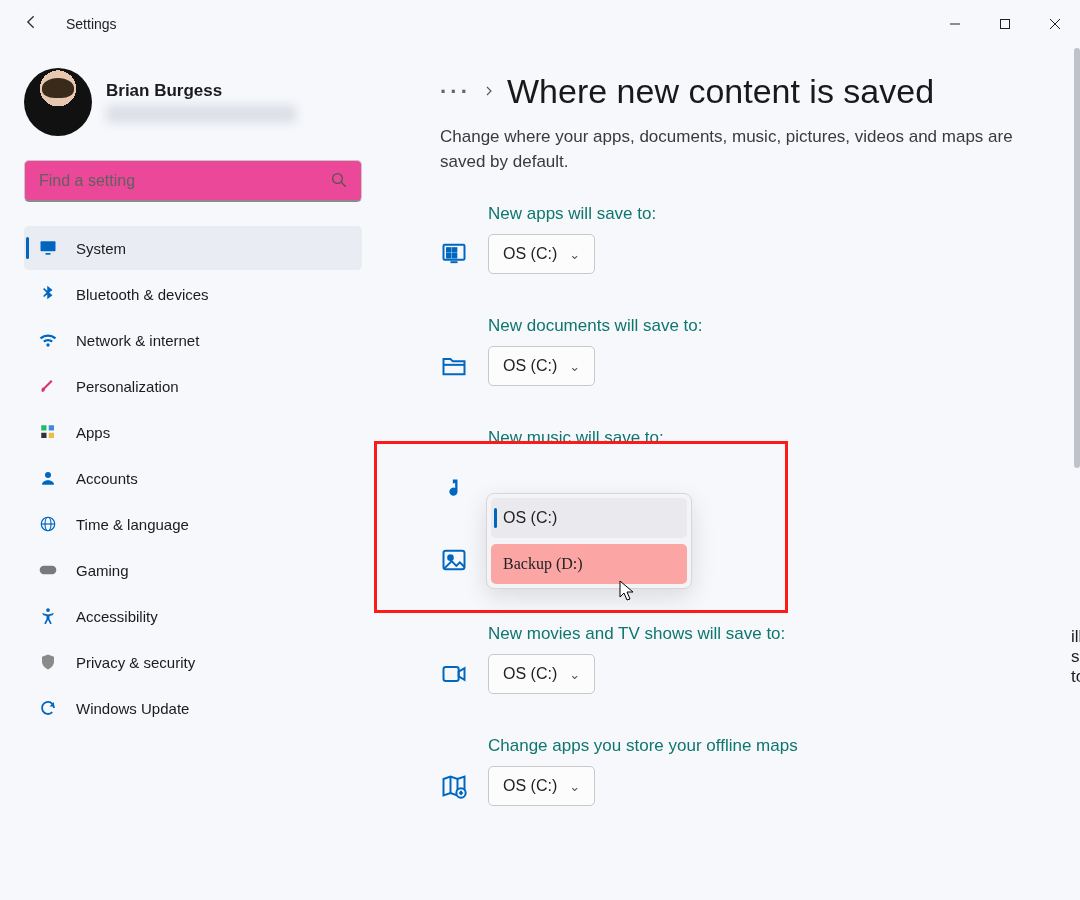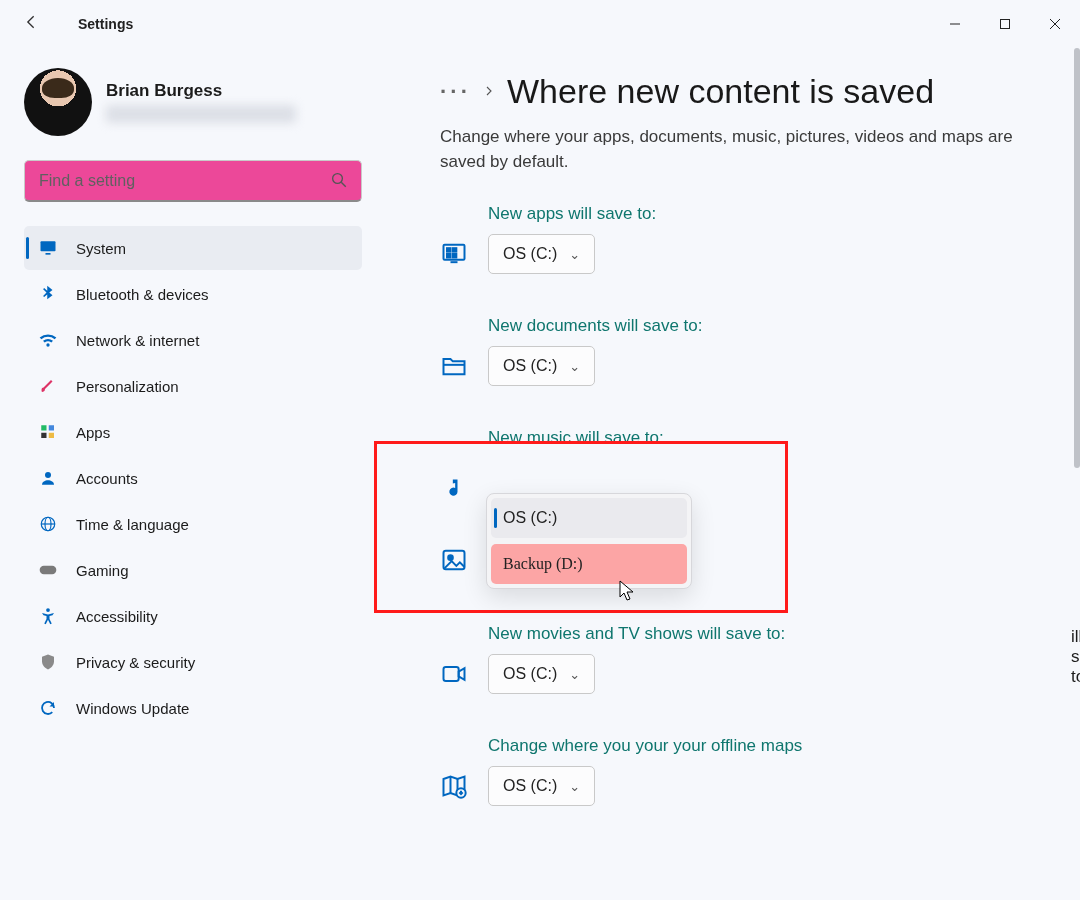--- a/index.html
+++ b/index.html
@@ -13,21 +13,21 @@
     border-radius: 10px;
   }
   .window-frame { position: relative; width: 100%; height: 100%; }
   .titlebar {
     display: flex;
     align-items: center;
     justify-content: space-between;
     height: 48px;
     padding: 0 0 0 18px;
   }
-  .titlebar-left { display: flex; align-items: center; gap: 32px; font-weight: bold; }
+  .titlebar-left { display: flex; align-items: center; gap: 20px; }
   .back-arrow { font-size: 18px; color: #333; cursor: pointer; padding: 4px; }
   .title-text { font-size: 14px; color: #222; }
   .window-controls { display: flex; }
   .wc-btn {
     width: 50px; height: 36px;
     display: flex; align-items: center; justify-content: center;
     font-size: 14px; color: #222; cursor: pointer;
   }
   .wc-btn svg { width: 12px; height: 12px; }
 
@@ -373,21 +373,21 @@
         <span class="setting-left-icon">
           <svg viewBox="0 0 24 24" fill="none" stroke="#0067c0" stroke-width="1.7">
               <path d="M3 6l6-2 6 2 6-2v14l-6 2-6-2-6 2z"></path>
               <line x1="9" y1="4" x2="9" y2="18"></line>
               <line x1="15" y1="6" x2="15" y2="20"></line>
               <circle cx="18" cy="18" r="4" fill="#f6f8fc"></circle>
               <path d="M18 16v3m-1.5-1.5l1.5 1.5 1.5-1.5" stroke="#0067c0"></path>
             </svg>
         </span>
         <div class="setting-body">
-          <div class="setting-label">Change where you your your offline maps</div>
+          <div class="setting-label">Change apps you store your offline maps</div>
           <div class="combo">
             <span>OS (C:)</span>
             <span class="chev">⌄</span>
           </div>
         </div>
       </div>
 
     </main>
   </div>
 

